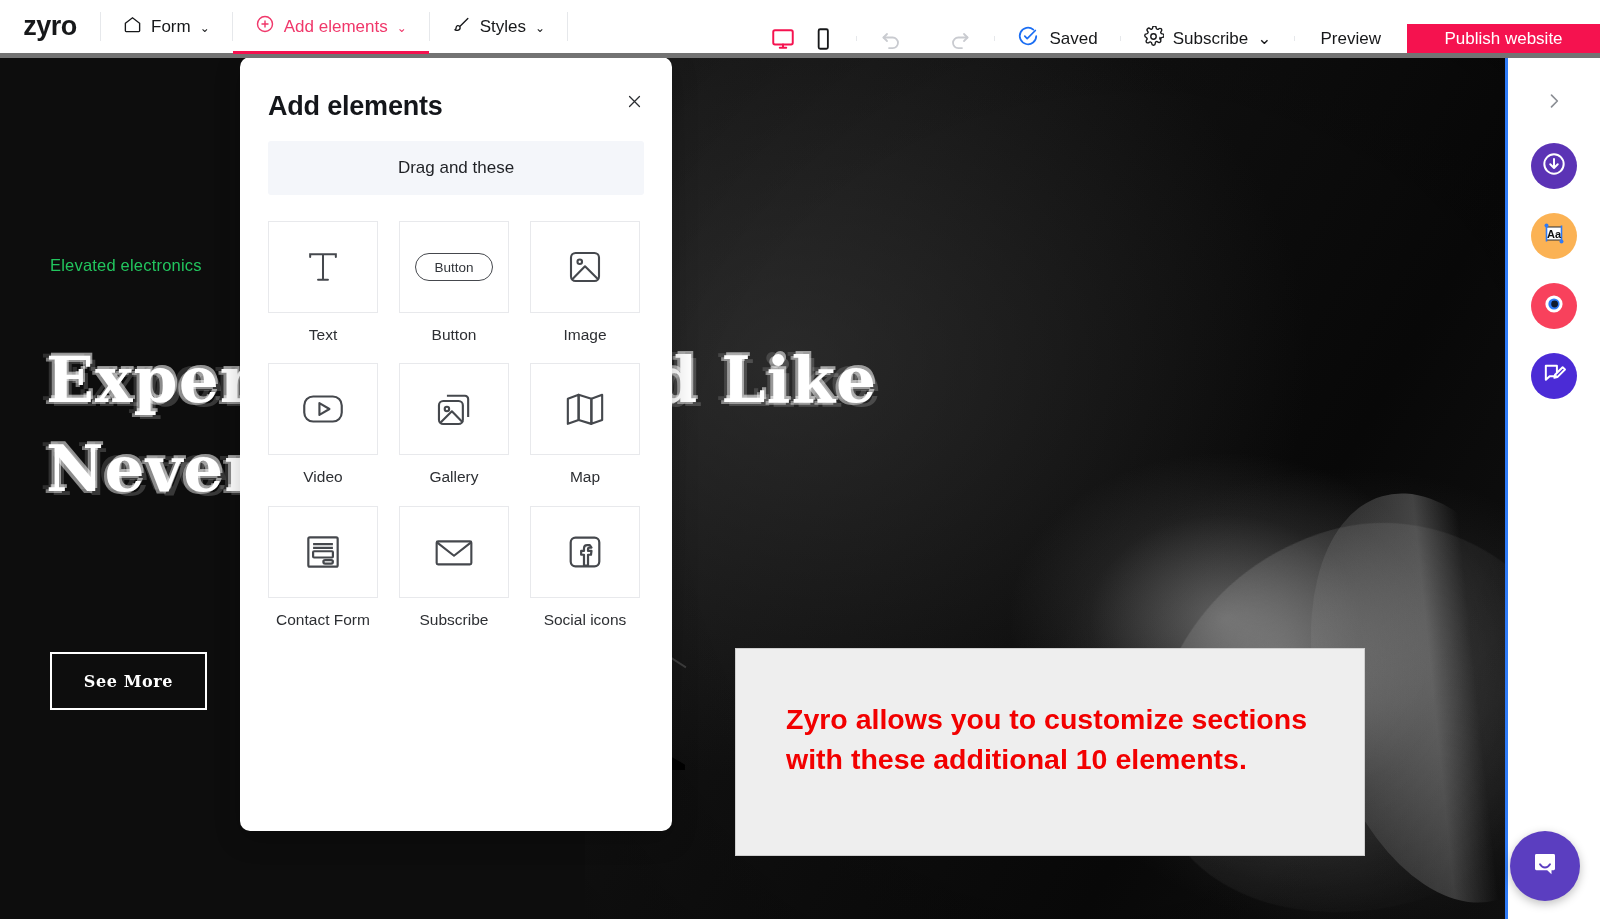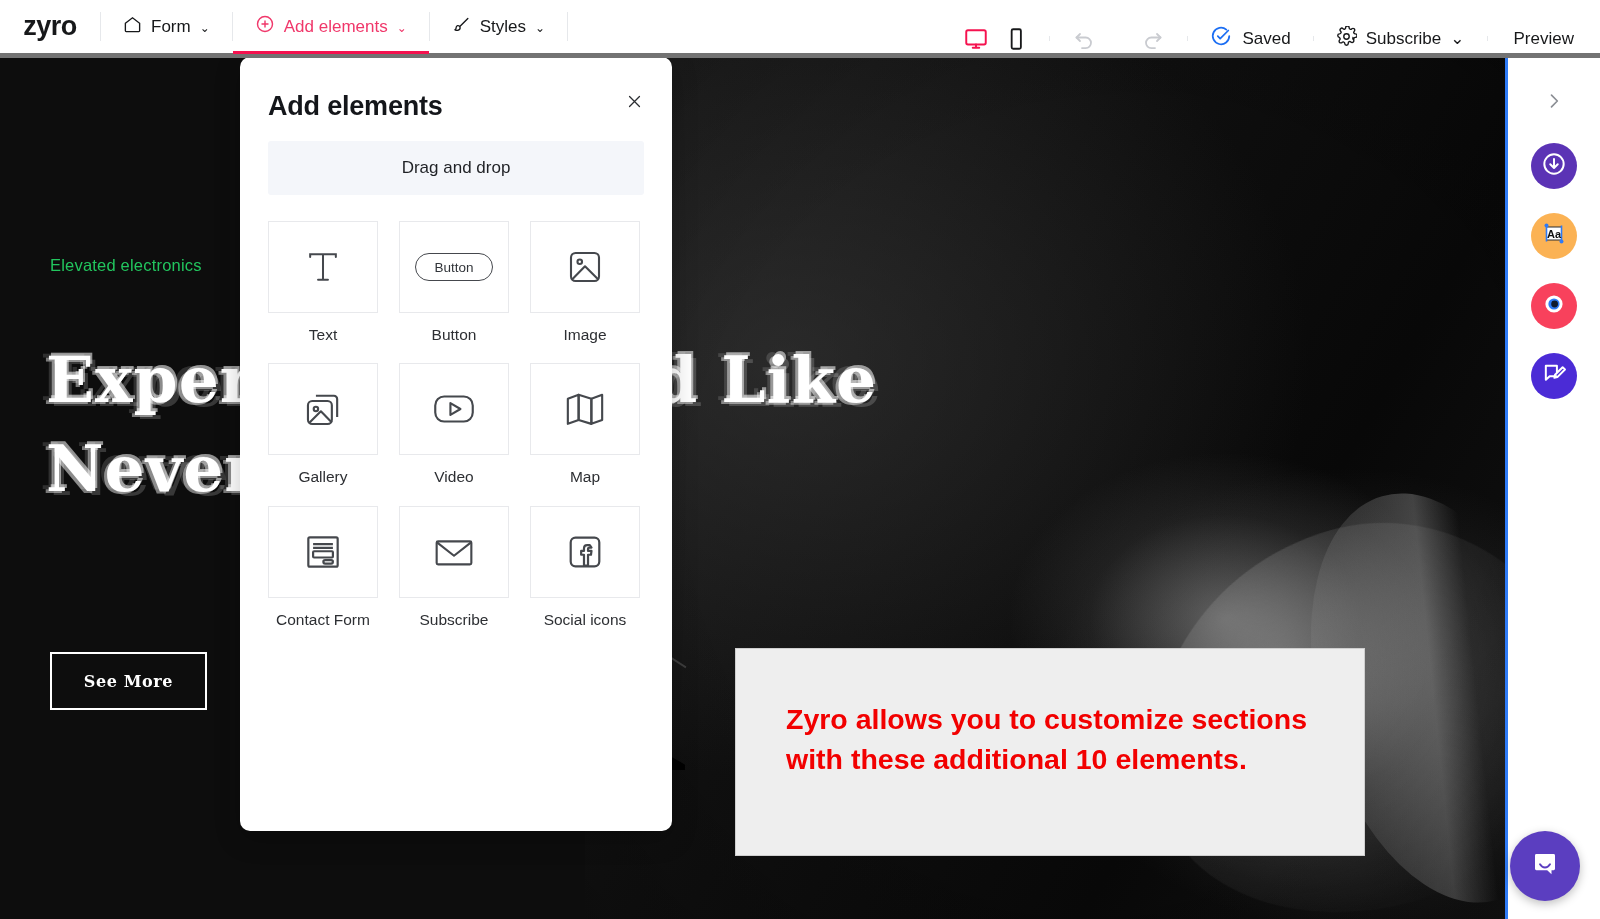--- a/index.html
+++ b/index.html
@@ -331,20 +331,23 @@
       </span>
       <span>Subscribe</span>
       <span class="chev">⌄</span>
     </div>
     <div class="nav-sep"></div>
 
     <div class="preview">
       <span>Preview</span>
     </div>
 
+    <div class="publish">
+      <span>Publish website</span>
+    </div>
   </div>
 </div>
 
 <div class="canvas">
   <div class="hero-photo">
     <div class="hp-band b1"></div>
     <div class="hp-band b2"></div>
     <div class="hp-cup"></div>
     <div class="hp-sheen"></div>
     <div class="hp-vignette"></div>
@@ -361,21 +364,21 @@
   <div class="panel-head">
     <div class="panel-title">Add elements</div>
     <div class="panel-close">
       <svg width="17" height="17" viewBox="0 0 24 24" fill="none" stroke="#2b2d31" stroke-width="1.8" stroke-linecap="round">
         <path d="M5 5l14 14M19 5L5 19"></path>
       </svg>
     </div>
   </div>
 
   <div class="drag-drop">
-    <span>Drag and drop</span>
+    <span>Drag and these</span>
   </div>
 
   <div class="grid">
 
     <div class="tile">
       <div class="tile-box">
         <svg width="44" height="44" viewBox="0 0 24 24" fill="none" stroke="#45484d" stroke-width="1.1" stroke-linecap="round">
           <path d="M5 6.6V5h14v1.6M12 5v14M9.3 19h5.4"></path>
         </svg>
       </div>
@@ -393,42 +396,42 @@
 
     <div class="tile">
       <div class="tile-box">
         <svg width="42" height="42" viewBox="0 0 24 24" fill="none" stroke="#45484d" stroke-width="1.2" stroke-linejoin="round">
           <rect x="4" y="4" width="16" height="16" rx="2.6"></rect>
           <circle cx="9" cy="9" r="1.3"></circle>
           <path d="M4.6 19.2 12 11.6l7.6 7.6"></path>
         </svg>
       </div>
       <div class="tile-label">Image</div>
+    </div>
+
+    <div class="tile">
+      <div class="tile-box">
+        <svg width="50" height="50" viewBox="0 0 28 28" fill="none" stroke="#45484d" stroke-width="1.2" stroke-linejoin="round">
+          <rect x="3.5" y="7" width="21" height="14" rx="5"></rect>
+          <path d="M12 10.7 17.6 14 12 17.3z"></path>
+        </svg>
+      </div>
+      <div class="tile-label">Video</div>
     </div>
 
     <div class="tile">
       <div class="tile-box">
         <svg width="46" height="46" viewBox="0 0 26 26" fill="none" stroke="#45484d" stroke-width="1.2" stroke-linejoin="round">
           <path d="M9 5.5h10.2A1.8 1.8 0 0 1 21 7.3v10.2"></path>
           <rect x="4.5" y="8.5" width="13.5" height="13" rx="2.4"></rect>
           <circle cx="9" cy="13" r="1.25"></circle>
           <path d="M5 21 11.8 14.3 18 20.6"></path>
         </svg>
       </div>
       <div class="tile-label">Gallery</div>
-    </div>
-
-    <div class="tile">
-      <div class="tile-box">
-        <svg width="50" height="50" viewBox="0 0 28 28" fill="none" stroke="#45484d" stroke-width="1.2" stroke-linejoin="round">
-          <rect x="3.5" y="7" width="21" height="14" rx="5"></rect>
-          <path d="M12 10.7 17.6 14 12 17.3z"></path>
-        </svg>
-      </div>
-      <div class="tile-label">Video</div>
     </div>
 
     <div class="tile">
       <div class="tile-box">
         <svg width="46" height="46" viewBox="0 0 26 26" fill="none" stroke="#45484d" stroke-width="1.2" stroke-linejoin="round">
           <path d="M3.3 7.2 9.4 5v14.2l-6.1 2.2z"></path>
           <path d="M9.4 5l7.2 2.2v14.2L9.4 19.2z"></path>
           <path d="M16.6 7.2 22.7 5v14.2l-6.1 2.2z"></path>
         </svg>
       </div>

